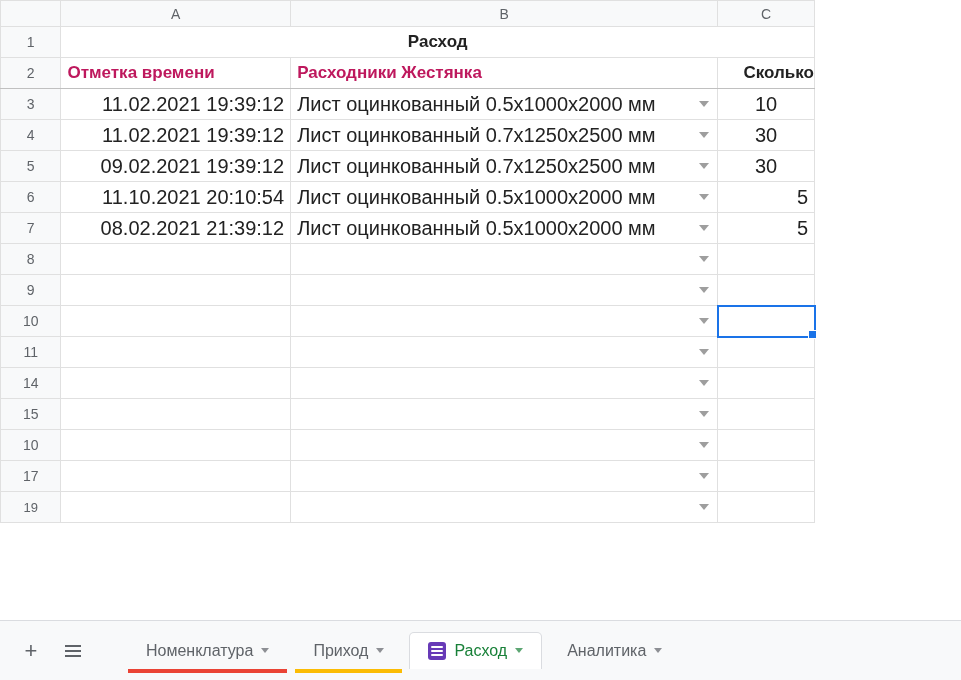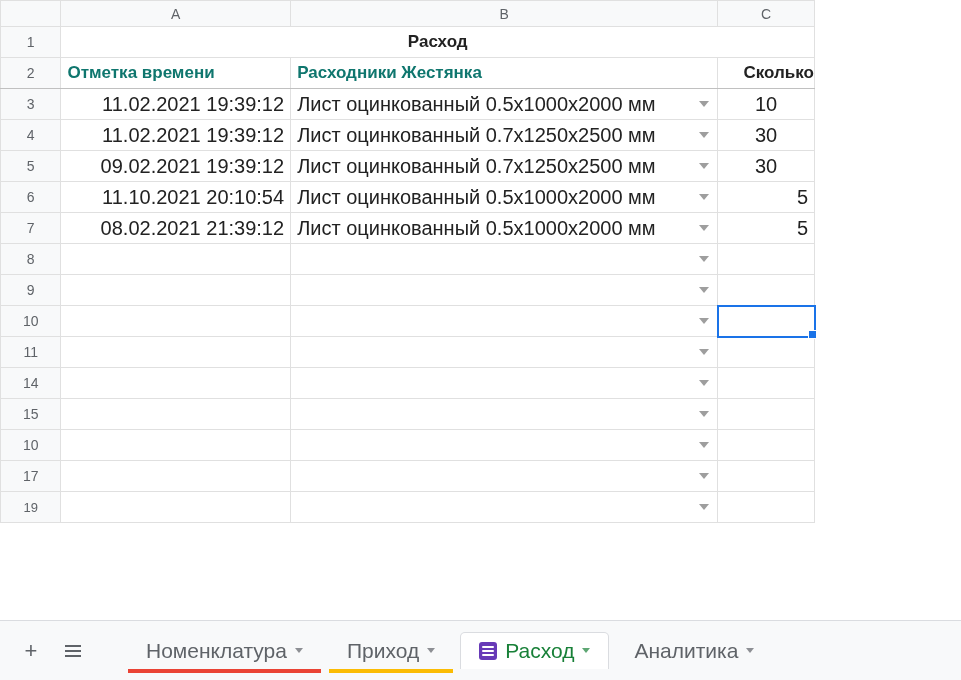--- a/index.html
+++ b/index.html
@@ -42,21 +42,21 @@
   .hdr-left { width: 60px; text-align: center; }
   .corner { width:60px; height:26px; background:#f8f9fa; }
   
   .colA { width: 228px; }
   .colB { width: 424px; }
   .colC { width: 96px; }
   
   
   .title-cell { font-weight:700; text-align:center; font-size:17px; color:#222; }
   
-  .r2 { font-weight:700; font-size:17px; color:#0f766e; padding-left:6px; text-align:left; }
+  .r2 { font-weight:700; font-size:17px; color:#be185d; padding-left:6px; text-align:left; }
   .r2c { font-weight:700; font-size:17px; color:#222; text-align:right; }
   
   .tcell { padding: 0 6px; font-size:20px; color:#222; }
   .right { text-align:right; }
   .center { text-align:center; }
   
   .dd {
     position:absolute; right:8px; top:50%; transform:translateY(-50%);
     width:0; height:0;
     border-left:5px solid transparent;
@@ -88,21 +88,21 @@
     background:#f8f9fa;
     display:flex;
     align-items:center;
     padding: 0 14px;
     gap: 8px;
   }
   .tab-btn {
     height: 36px;
     display:flex; align-items:center;
     padding: 0 18px;
-    font-size:21px;
+    font-size:16px;
     color:#5f6368;
     border-radius: 0;
     position:relative;
     cursor:pointer;
     gap:8px;
     background: transparent;
   }
   .tab-btn.active {
     background:#fff;
     color:#188038;

